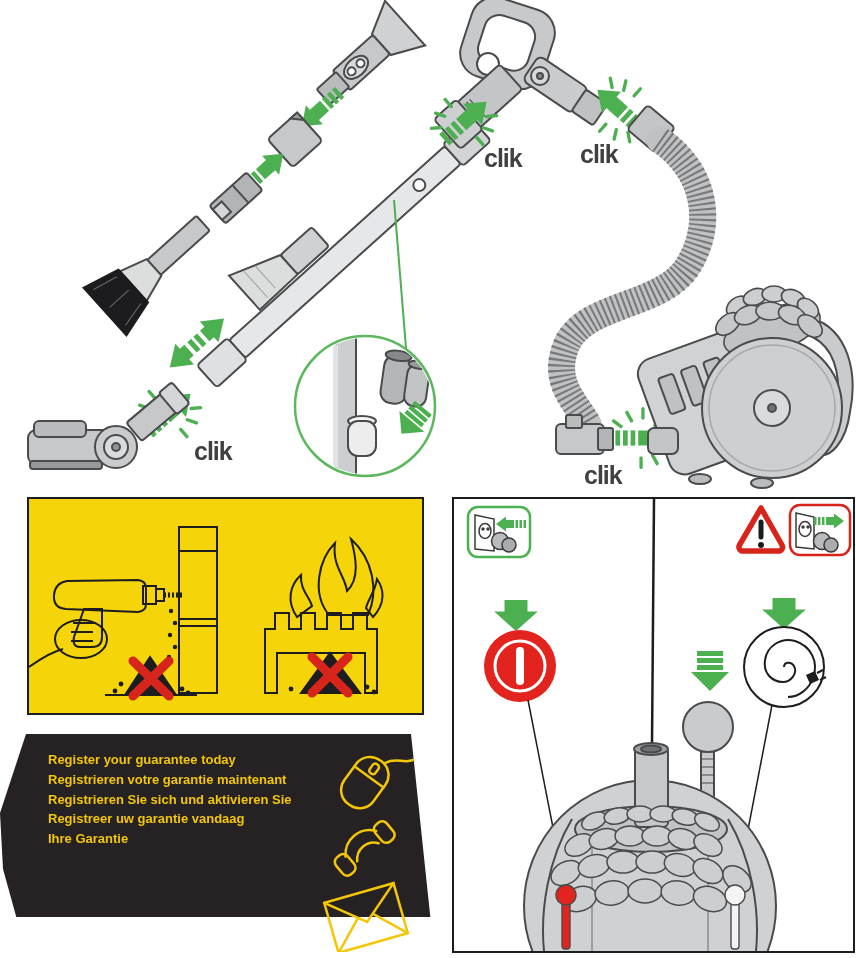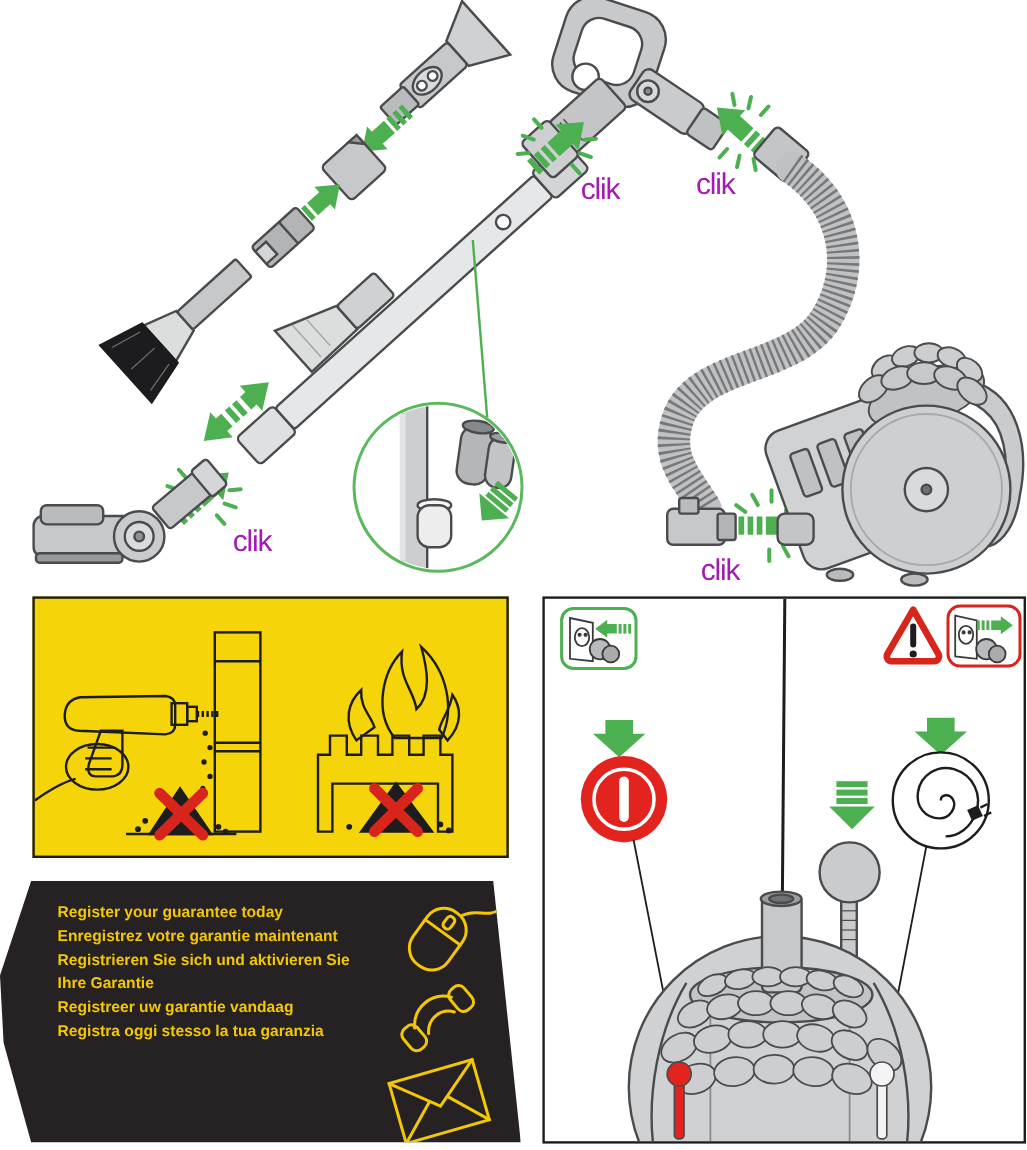--- a/index.html
+++ b/index.html
@@ -1,24 +1,24 @@
 <!DOCTYPE html>
 <html><head>
 <meta charset="utf-8">
 <style>
   html,body{margin:0;padding:0;background:#ffffff;}
   #page{position:relative;width:856px;height:958px;background:#ffffff;overflow:hidden;
         font-family:"Liberation Sans", sans-serif;}
   .abs{position:absolute;}
-  .clik{position:absolute;font-weight:normal;font-size:25px;letter-spacing:-1px;color:#a21caf;}
+  .clik{position:absolute;font-weight:bold;font-size:25px;letter-spacing:-1px;color:#404040;}
   #warning-panel{position:absolute;left:27px;top:497px;width:393px;height:214px;
      background:#F5D409;border:2px solid #1d1d1f;}
   #instruction-panel{position:absolute;left:452px;top:497px;width:399px;height:452px;
      background:#ffffff;border:2px solid #1d1d1f;overflow:hidden;}
-  #register-panel{position:absolute;left:0;top:734px;width:434px;height:224px;
+  #register-panel{position:absolute;left:0;top:734px;width:434px;height:183px;
      background:#262223;
      clip-path:polygon(26px 0px,411px 0px,434px 218px,26px 218px,3px 135px,0px 79px);}
   #register-lines{position:absolute;left:48px;top:16px;width:300px;}
   #register-lines div{font-size:13px;font-weight:bold;line-height:19.8px;color:#F3C608;white-space:nowrap;}
   svg{display:block;}
 </style>
 </head>
 <body>
 
 <div id="page">
@@ -409,25 +409,24 @@
           <rect x="277" y="400" width="8" height="50" rx="3" fill="#f4f4f5" stroke-width="1.4"></rect>
           <circle cx="281" cy="396" r="10" fill="#f4f4f5" stroke-width="1.4"></circle>
         </g>
       </g>
     </svg>
   </div>
 
   <div id="register-panel">
     <div id="register-lines">
       <div>Register your guarantee today</div>
-      <div>Enregistrez votre garantie maintenant</div>
+      <div>Registrieren votre garantie maintenant</div>
       <div>Registrieren Sie sich und aktivieren Sie</div>
+      <div>Registreer uw garantie vandaag</div>
       <div>Ihre Garantie</div>
-      <div>Registreer uw garantie vandaag</div>
-      <div>Registra oggi stesso la tua garanzia</div>
     </div>
     <svg class="abs" style="left:0;top:0" width="434" height="218" viewBox="0 0 434 218">
       <g fill="none" stroke="#F3C608" stroke-width="2.5" stroke-linecap="round">
         <g transform="translate(364,48) rotate(36)">
           <rect x="-17" y="-27" width="36" height="54" rx="17"></rect>
           <line x1="-17" y1="-7" x2="19" y2="-7"></line>
           <rect x="-3" y="-22" width="7" height="11" rx="3"></rect>
           <path d="M6,-28 C12,-40 24,-38 28,-50"></path>
         </g>
         <g transform="translate(366,116) rotate(-40)">

